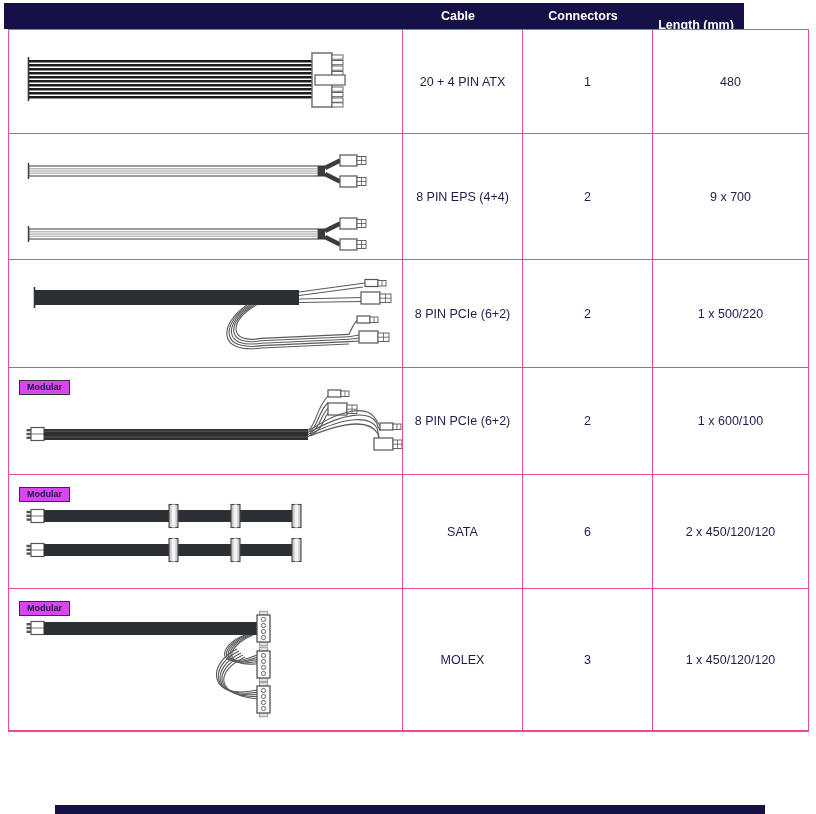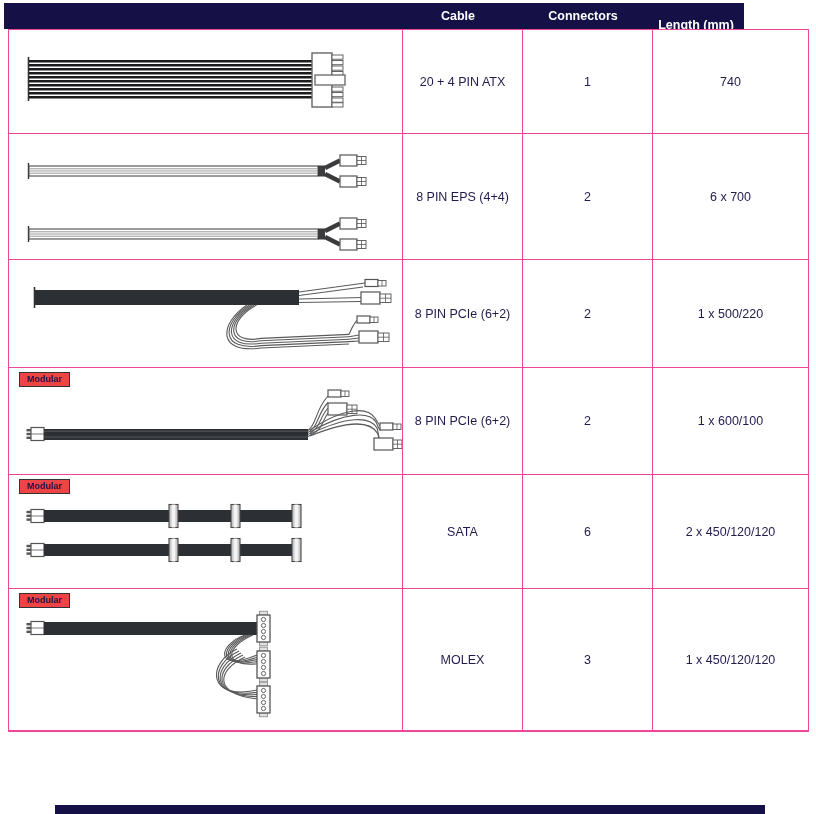--- a/index.html
+++ b/index.html
@@ -21,21 +21,21 @@
   table.spec td { border:1px solid #ec4899; text-align:center; vertical-align:middle;
     font-size:12.5px; color:#211b4e; }
   table.spec tr:last-child td { border-bottom-width:2px; }
   td.illus { position:relative; padding:0; }
   td.illus svg { display:block; }
 
   .r1 { height:103px; } .r2 { height:125px; } .r3 { height:107px; }
   .r4 { height:76px; }  .r5 { height:106px; } .r6 { height:113px; }
   .r7 { height:141px; }
 
-  .modular-tag { position:absolute; top:4px; left:10px; background:#ef4444;
+  .modular-tag { position:absolute; top:12px; left:10px; background:#d946ef;
     border:1px solid #333; padding:0 7px; font-size:9px; line-height:13px;
     color:#1b1548; font-weight:600; z-index:2; }
 
   svg .wire { stroke:#5a5a5a; stroke-width:1.1; fill:none; }
   svg .band { fill:#2c2f34; }
   svg .conn { fill:#fff; stroke:#555; stroke-width:1.2; }
   svg .pin  { fill:#fff; stroke:#555; stroke-width:0.9; }
 
   .bottom-bar { position:absolute; bottom:0; left:55px; width:710px; height:9px;
     background:#151046; }
@@ -82,21 +82,21 @@
               <rect x="323" y="41.5" width="11" height="4.2" class="pin"></rect>
           <rect x="323" y="57" width="11" height="4.2" class="pin"></rect>
               <rect x="323" y="62.5" width="11" height="4.2" class="pin"></rect>
           <rect x="323" y="68" width="11" height="4.2" class="pin"></rect>
               <rect x="323" y="72.8" width="11" height="4.2" class="pin"></rect>
           <rect x="306" y="45" width="30" height="10" fill="#fff" stroke="#666" stroke-width="1.3"></rect>
         </svg>
       </td>
       <td>20 + 4 PIN ATX</td>
       <td>1</td>
-      <td>740</td>
+      <td>480</td>
     </tr>
 
     <tr class="r2">
       <td class="illus">
         <svg width="393" height="125" viewBox="0 0 393 125">
           <g>
             <line x1="19.5" y1="29" x2="19.5" y2="45" stroke="#333" stroke-width="1.4"></line>
             <rect x="20" y="32" width="289" height="10" fill="#fff" stroke="#4a4a4a" stroke-width="1.1"></rect>
             <line x1="21" y1="34.8" x2="308" y2="34.8" stroke="#909090" stroke-width="0.9"></line>
             <line x1="21" y1="37" x2="308" y2="37" stroke="#909090" stroke-width="0.9"></line>
@@ -128,21 +128,21 @@
             <line x1="348" y1="89.5" x2="357" y2="89.5" stroke="#555" stroke-width="0.8"></line>
             <rect x="331" y="105" width="17" height="11" class="conn"></rect>
             <rect x="348" y="106.5" width="9" height="8" class="pin"></rect>
             <line x1="352.5" y1="106.5" x2="352.5" y2="114.5" stroke="#555" stroke-width="0.8"></line>
             <line x1="348" y1="110.5" x2="357" y2="110.5" stroke="#555" stroke-width="0.8"></line>
           </g>
         </svg>
       </td>
       <td>8 PIN EPS (4+4)</td>
       <td>2</td>
-      <td>6 x 700</td>
+      <td>9 x 700</td>
     </tr>
 
     <tr class="r3">
       <td class="illus">
         <svg width="393" height="107" viewBox="0 0 393 107">
           <line x1="25.5" y1="27" x2="25.5" y2="48" stroke="#333" stroke-width="1.6"></line>
           <rect x="26" y="30" width="264" height="15" class="band"></rect>
           <path class="wire" d="M290 32 L356 23"></path>
           <path class="wire" d="M290 35.5 L354 27"></path>
           <path class="wire" d="M290 39 L354 37.5"></path>

